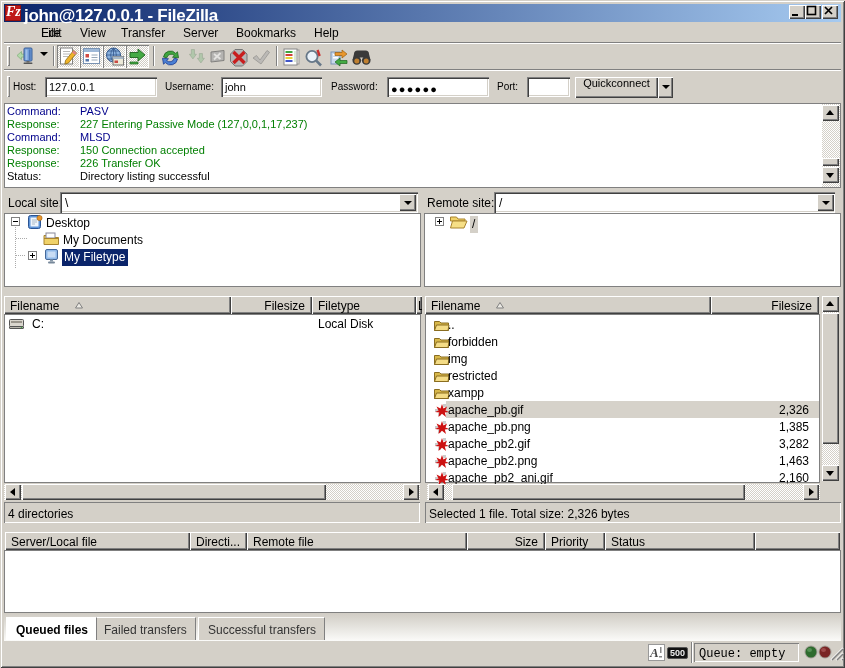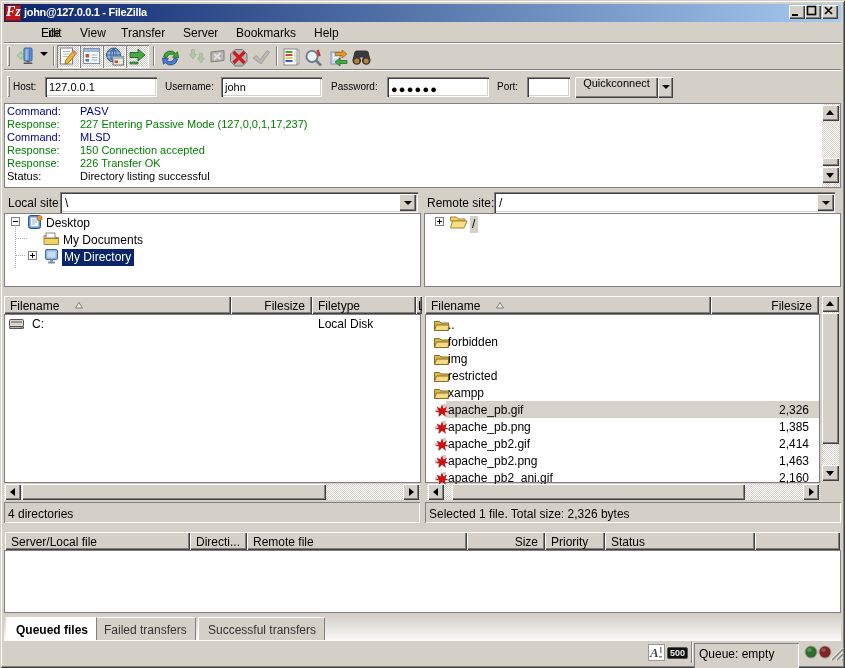--- a/index.html
+++ b/index.html
@@ -5,21 +5,21 @@
 * { margin:0; padding:0; box-sizing:border-box; }
 html,body { width:845px; height:668px; overflow:hidden; }
 body { font-family:"Liberation Sans", sans-serif; font-size:12px; color:#000; }
 #win { position:absolute; left:0; top:0; width:845px; height:668px; background:#D4D0C8;
   box-shadow: inset 1px 1px 0 #D4D0C8, inset -1px -1px 0 #404040,
               inset 2px 2px 0 #fff, inset -2px -2px 0 #808080; }
 .abs { position:absolute; }
 
 #title { left:4px; top:4px; width:837px; height:18px;
   background:linear-gradient(to right,#0A246A,#A6CAF0); color:#fff; }
-#title .cap { position:absolute; left:20px; top:2px; font-weight:bold; font-size:11px; letter-spacing:-0.3px;}
+#title .cap { position:absolute; left:20px; top:2px; font-weight:bold; font-size:17px; letter-spacing:-0.3px;}
 .fzicon { position:absolute; left:1px; top:1px; width:16px; height:16px; background:#BF1818; border:1px solid #8F0F0F;}
 .fzicon span { position:absolute; left:0px; top:-2px; color:#fff; font-weight:bold; font-style:italic; font-size:14px; font-family:"Liberation Serif",serif;}
 .tbtn { position:absolute; top:1px; width:16px; height:14px; background:#D4D0C8;
   box-shadow: inset 1px 1px 0 #fff, inset -1px -1px 0 #404040, inset -2px -2px 0 #808080; }
 
 #menu { left:0px; top:22px; width:837px; height:20px; }
 #menu span { position:absolute; top:4px; font-size:12px; }
 .hsep { left:4px; width:837px; height:2px; box-shadow: inset 0 1px 0 #808080, inset 0 -1px 0 #fff; }
 
 #toolbar { left:4px; top:43px; width:837px; height:26px; }
@@ -276,21 +276,21 @@
     <div style="position:absolute; left:24px; top:38px; width:9px; height:9px; background:#fff; border:1px solid #808080;">
         <div style="position:absolute;left:1px;top:3px;width:5px;height:1px;background:#000;"></div>
         <div style="position:absolute;left:3px;top:1px;width:1px;height:5px;background:#000;"></div>
       </div>
     <svg style="position:absolute; left:40px; top:35px;" width="16" height="16">
         <rect x="1.5" y="1.5" width="12" height="10" rx="1.5" fill="#8FB8E8" stroke="#44689A"></rect>
         <rect x="3.5" y="3.5" width="8" height="6" fill="#C8DCF4"></rect>
         <rect x="6" y="11.5" width="3" height="2" fill="#8899AA"></rect>
         <rect x="4" y="13.5" width="7" height="2" rx="1" fill="#77889A"></rect>
       </svg>
-    <div style="position:absolute; left:58px; top:36px; background:#0A246A; color:#fff; padding:1px 3px 2px 2px;">My Directory</div>
+    <div style="position:absolute; left:58px; top:36px; background:#0A246A; color:#fff; padding:1px 3px 2px 2px;">My Filetype</div>
   </div>
 
   <div class="abs white-box" style="left:424px; top:213px; width:417px; height:74px;">
     <div style="position:absolute; left:11px; top:4px; width:9px; height:9px; background:#fff; border:1px solid #808080;">
         <div style="position:absolute;left:1px;top:3px;width:5px;height:1px;background:#000;"></div>
         <div style="position:absolute;left:3px;top:1px;width:1px;height:5px;background:#000;"></div>
       </div>
     <svg style="position:absolute; left:25px; top:1px;" width="19" height="16">
         <path d="M1.5 3 h6 l1.5 2 h7 v2 h-14.5 z" fill="#F0D269" stroke="#A9842F"></path>
         <path d="M3.5 7 h14.5 l-3 7 h-13.5 z" fill="#F6DF86" stroke="#A9842F"></path>
@@ -414,21 +414,21 @@
           <svg style="position:absolute;left:4px;top:1px;"></svg>
           <span style="position:absolute; left:4px; top:1px;">
             <svg width="16" height="15">
               <rect x="1" y="6" width="3" height="3" fill="#CCC"></rect>
               <rect x="4" y="10" width="3" height="3" fill="#CCC"></rect>
               <rect x="9" y="1" width="3" height="3" fill="#CCC"></rect>
               <path d="M8 1 L9.5 5.5 L13 3.5 L11.5 7.5 L15 9 L10.8 9.6 L12 14 L8 10.8 L4.5 14 L5.3 9.6 L1 9 L4.5 7.5 L2.5 3.5 L6.5 5.5 z" fill="#CC1111"></path>
             </svg>
           </span>
           <span class="nm">apache_pb2.gif</span>
-          <span class="sz">2,414</span>
+          <span class="sz">3,282</span>
         </div>
         <div class="trow" style="left:1px; top:138px; width:393px;">
           <svg style="position:absolute;left:4px;top:1px;"></svg>
           <span style="position:absolute; left:4px; top:1px;">
             <svg width="16" height="15">
               <rect x="1" y="6" width="3" height="3" fill="#CCC"></rect>
               <rect x="4" y="10" width="3" height="3" fill="#CCC"></rect>
               <rect x="9" y="1" width="3" height="3" fill="#CCC"></rect>
               <path d="M8 1 L9.5 5.5 L13 3.5 L11.5 7.5 L15 9 L10.8 9.6 L12 14 L8 10.8 L4.5 14 L5.3 9.6 L1 9 L4.5 7.5 L2.5 3.5 L6.5 5.5 z" fill="#CC1111"></path>
             </svg>
@@ -490,21 +490,21 @@
 
   <div class="abs" style="left:4px; top:641px; width:837px; height:23px;">
     <svg style="position:absolute; left:644px; top:3px;" width="18" height="18">
         <rect x="0.5" y="0.5" width="16" height="16" fill="#fff" stroke="#999"></rect>
         <text x="2" y="13" font-size="13" font-weight="bold" font-style="italic" fill="#444" font-family="Liberation Serif">A</text>
         <rect x="12" y="3" width="1.5" height="6" fill="#888"></rect>
         <rect x="11" y="12" width="3" height="1.5" fill="#888"></rect>
       </svg>
     <div style="position:absolute; left:663px; top:6px; width:21px; height:12px; background:#111; color:#eee; font-size:9px; font-weight:bold; text-align:center; border-radius:2px; border:1px solid #555; line-height:10px;">500</div>
     <div style="position:absolute; left:687px; top:1px; width:2px; height:21px; box-shadow:inset 1px 0 0 #808080, inset -1px 0 0 #fff;"></div>
-      <div style="position:absolute; left:690px; top:2px; width:105px; height:26px; background:#D4D0C8; box-shadow: inset 1px 1px 0 #808080, inset -1px -1px 0 #fff; padding:4px 12px 0 5px;">Queue: empty</div>
+      <div style="position:absolute; left:690px; top:2px; width:105px; height:19px; background:#D4D0C8; box-shadow: inset 1px 1px 0 #808080, inset -1px -1px 0 #fff; padding:4px 12px 0 5px;font-family:Liberation Mono, monospace;">Queue: empty</div>
     <svg style="position:absolute; left:800px; top:4px;" width="14" height="14">
         <circle cx="7" cy="7" r="6.5" fill="#A5A199"></circle>
         <circle cx="7" cy="7" r="5.5" fill="#2E6B2E"></circle>
         <ellipse cx="5.5" cy="5" rx="2.5" ry="2" fill="#5E9B5E" opacity="0.8"></ellipse>
       </svg>
     <svg style="position:absolute; left:814px; top:4px;" width="14" height="14">
         <circle cx="7" cy="7" r="6.5" fill="#A5A199"></circle>
         <circle cx="7" cy="7" r="5.5" fill="#7A2525"></circle>
         <ellipse cx="5.5" cy="5" rx="2.5" ry="2" fill="#A85555" opacity="0.8"></ellipse>
       </svg>

